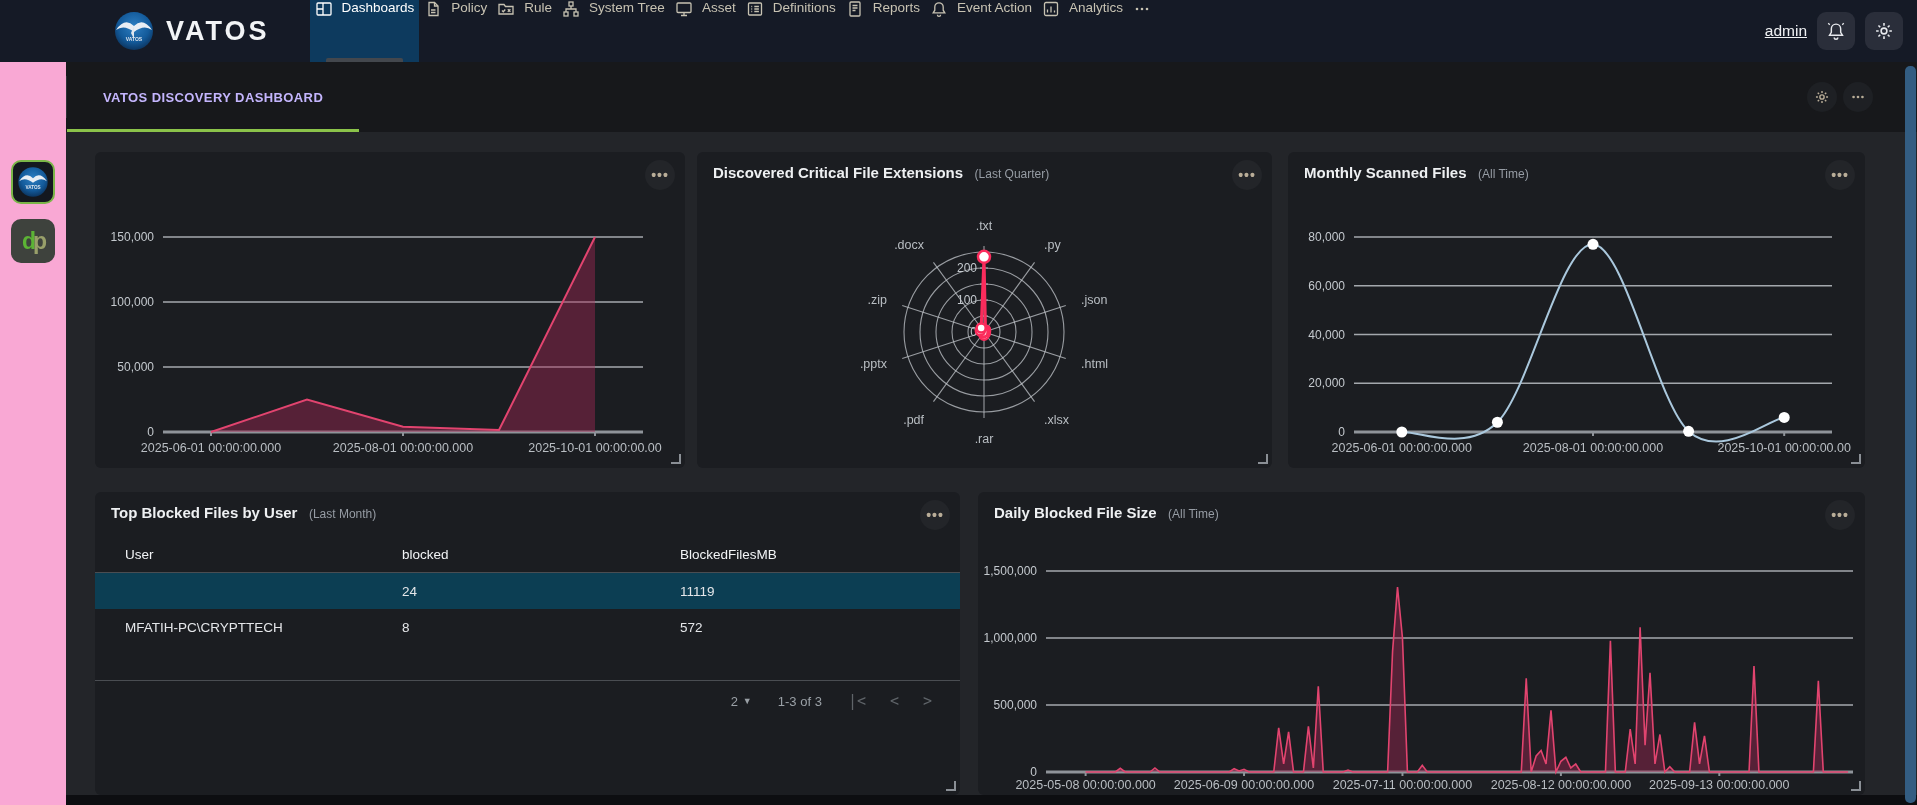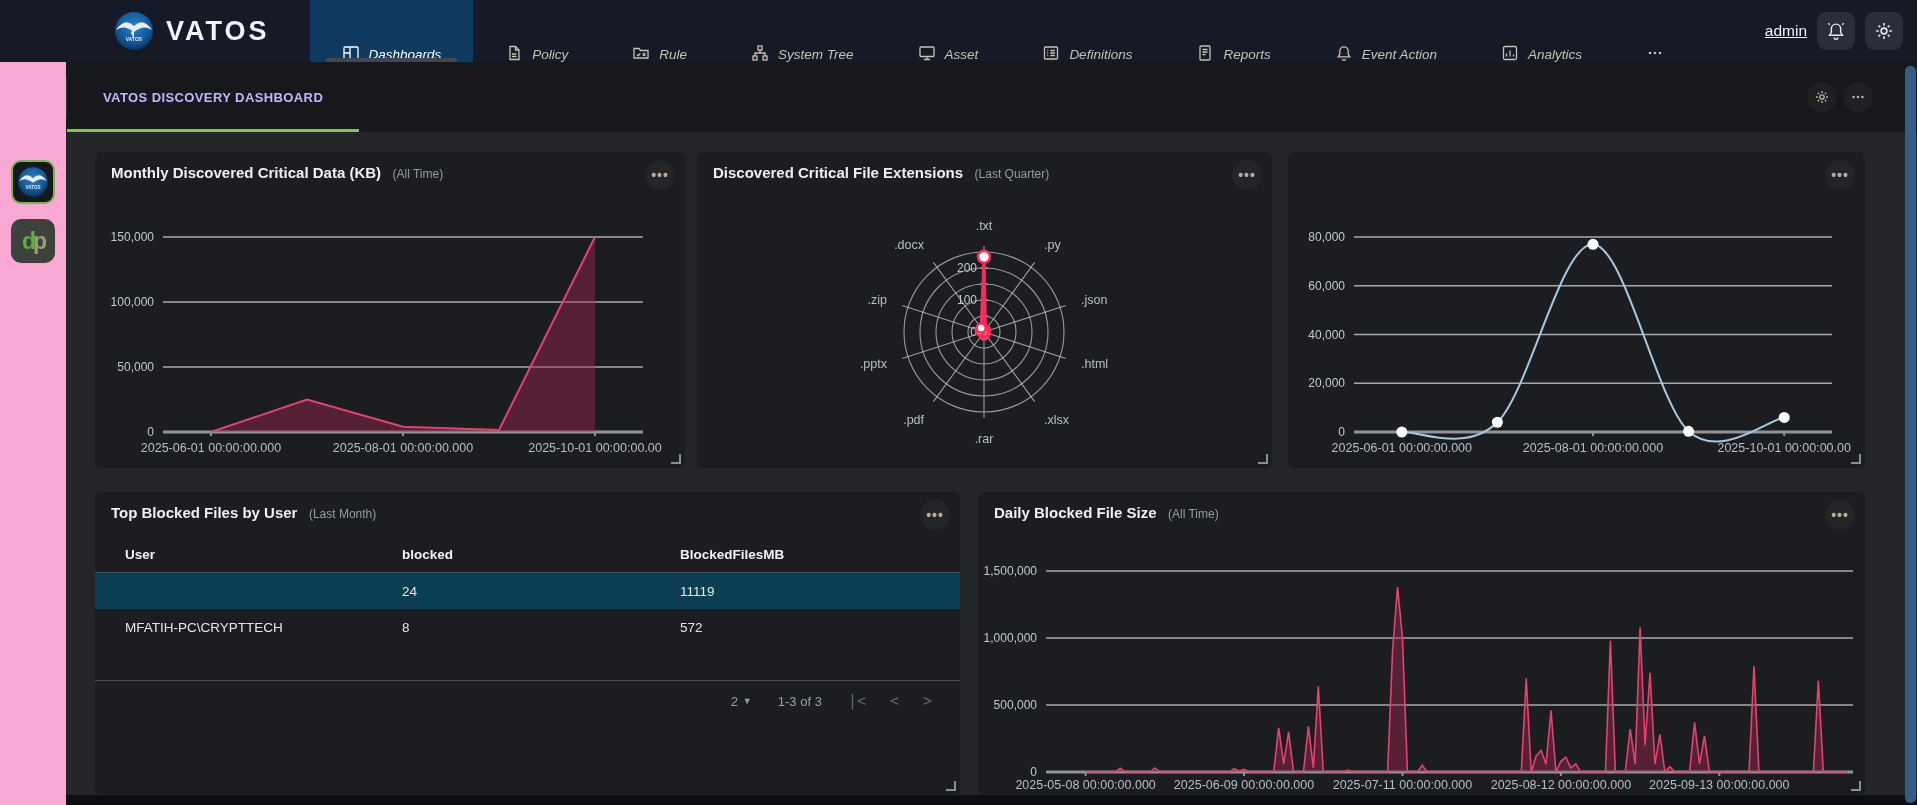--- a/index.html
+++ b/index.html
@@ -6,21 +6,21 @@
   body{
     width:1917px;height:805px;position:relative;overflow:hidden;
     background:#232529;font-family:"Liberation Sans",sans-serif;
     -webkit-font-smoothing:antialiased;
   }
   
   .navbar{position:absolute;left:0;top:0;width:1917px;height:62px;background:#151a26;display:flex;align-items:center;z-index:5;}
   .brand{display:flex;align-items:center;gap:10px;margin-left:112px;cursor:pointer;}
   .brand-name{color:#f2f4f6;font-size:27px;font-weight:bold;letter-spacing:3px;}
   .nav-items{display:flex;align-items:stretch;height:62px;margin-left:40px;}
-  .nav-item{position:relative;display:flex;align-items:flex-end;gap:9px;padding:0 32px;color:#c7c2b2;font-size:13.5px;cursor:pointer;white-space:nowrap;font-style:italic;}
+  .nav-item{position:relative;display:flex;align-items:flex-start;gap:9px;padding:0 5px;color:#c7c2b2;font-size:13.5px;cursor:pointer;white-space:nowrap;}
   .nav-item .nav-ico{display:flex;color:#c7c2b2;}
   .nav-item.active{background:#0d3a5e;color:#ffffff;}
   .nav-item.active .nav-ico{color:#ffffff;}
   .nav-item.active::after{content:"";position:absolute;left:16px;right:16px;bottom:0;height:4px;background:#43474d;border-radius:2px 2px 0 0;}
   .nav-right{margin-left:auto;display:flex;align-items:center;gap:10px;margin-right:14px;}
   .nav-user{color:#f0f2f4;font-size:15.5px;text-decoration:underline;}
   .nav-btn{width:38px;height:38px;border-radius:9px;background:#2a2e3a;display:flex;align-items:center;justify-content:center;color:#e8eaee;cursor:pointer;}
   
   .rail{position:absolute;left:0;top:62px;width:66px;height:743px;background:#f9a8d4;z-index:4;}
   .app-icon{position:absolute;left:11px;width:44px;height:44px;border-radius:10px;display:flex;align-items:center;justify-content:center;cursor:pointer;}
@@ -45,21 +45,21 @@
   .resize-handle{position:absolute;right:4px;bottom:4px;width:8px;height:8px;border-right:2px solid #8a8f95;border-bottom:2px solid #8a8f95;cursor:nwse-resize;}
   svg.chart{position:absolute;left:0;top:34px;}
   #card1{left:95px;top:152px;width:590px;height:316px;}
   #card2{left:697px;top:152px;width:575px;height:316px;}
   #card3{left:1288px;top:152px;width:577px;height:316px;}
   #card4{left:95px;top:492px;width:865px;height:303px;}
   #card5{left:978px;top:492px;width:887px;height:303px;}
   
   .tbl{position:absolute;left:0;right:0;top:44px;}
   .tbl-row{position:relative;height:36px;display:flex;align-items:center;color:#e4e6e9;font-size:13.5px;}
-  .tbl-row.head{color:#f2f4f6;font-weight:bold;border-bottom:1px solid #4a4d52;}
+  .tbl-row.head{color:#f2f4f6;font-weight:normal;border-bottom:1px solid #4a4d52;}
   .tbl-row.hl{background:#0c3e53;}
   .tbl-cell{position:absolute;}
   .tbl-cell.c0{left:30px;} .tbl-cell.c1{left:307px;} .tbl-cell.c2{left:585px;}
   .tbl-foot-line{position:absolute;left:0;right:0;top:188px;border-top:1px solid #4a4d52;}
   .pager{position:absolute;right:28px;top:200px;display:flex;align-items:center;gap:26px;color:#9aa0a6;font-size:13px;}
   .page-size{display:flex;align-items:center;gap:5px;cursor:pointer;}
   .caret{font-size:9px;color:#9aa0a6;}
   .pg-ico{color:#5f6469;font-size:15px;cursor:default;display:flex;align-items:center;font-family:"DejaVu Sans Mono",monospace;}
   .pager-icons{display:flex;align-items:center;gap:24px;}
   
@@ -229,24 +229,20 @@
       <svg width="16" height="16" viewBox="0 0 18 18">
         <circle cx="4" cy="9" r="1.5" fill="currentColor"></circle>
           <circle cx="9" cy="9" r="1.5" fill="currentColor"></circle>
           <circle cx="14" cy="9" r="1.5" fill="currentColor"></circle>
       </svg>
     </div>
   </div>
 </div>
 
 <div class="card" id="card1">
-  <div class="card-head">
-    <span class="card-title">Monthly Discovered Critical Data (KB)</span>
-    <span class="card-period">(All Time)</span>
-  </div>
   <div class="card-menu">•••</div>
   <svg class="chart" width="590" height="282">
       <line x1="68" y1="246" x2="548" y2="246" stroke="#8f949a" stroke-width="3" opacity="1"></line>
       <text x="59" y="250" text-anchor="end" class="chart-text">0</text>
       <line x1="68" y1="181" x2="548" y2="181" stroke="#c7cbd0" stroke-width="1.4" opacity="0.8"></line>
       <text x="59" y="185" text-anchor="end" class="chart-text">50,000</text>
       <line x1="68" y1="116" x2="548" y2="116" stroke="#c7cbd0" stroke-width="1.4" opacity="0.8"></line>
       <text x="59" y="120" text-anchor="end" class="chart-text">100,000</text>
       <line x1="68" y1="51" x2="548" y2="51" stroke="#c7cbd0" stroke-width="1.4" opacity="0.8"></line>
       <text x="59" y="55" text-anchor="end" class="chart-text">150,000</text>
@@ -311,20 +307,24 @@
       <circle cx="287" cy="149.2" r="4.5" fill="#ffffff" stroke="#fb2c5c" stroke-width="2.5"></circle>
       <circle cx="286.24763487706565" cy="147.03554175279993" r="4.5" fill="#ffffff" stroke="#fb2c5c" stroke-width="2.5"></circle>
       <circle cx="286.08698574435664" cy="146.29665631459994" r="4.5" fill="#ffffff" stroke="#fb2c5c" stroke-width="2.5"></circle>
       <circle cx="283.3479429774266" cy="144.8133747416002" r="4.5" fill="#ffffff" stroke="#fb2c5c" stroke-width="2.5"></circle>
       <circle cx="284.17863078899614" cy="142.11671842700025" r="4.5" fill="#ffffff" stroke="#fb2c5c" stroke-width="2.5"></circle>
     </svg>
   <div class="resize-handle"></div>
 </div>
 
 <div class="card" id="card3">
+  <div class="card-head">
+    <span class="card-title">Monthly Scanned Files</span>
+    <span class="card-period">(All Time)</span>
+  </div>
   <div class="card-menu">•••</div>
   <svg class="chart" width="577" height="282">
       <line x1="66" y1="246" x2="544" y2="246" stroke="#8f949a" stroke-width="3" opacity="1"></line>
       <text x="57" y="250" text-anchor="end" class="chart-text">0</text>
       <line x1="66" y1="197.25" x2="544" y2="197.25" stroke="#c7cbd0" stroke-width="1.4" opacity="0.8"></line>
       <text x="57" y="201.25" text-anchor="end" class="chart-text">20,000</text>
       <line x1="66" y1="148.5" x2="544" y2="148.5" stroke="#c7cbd0" stroke-width="1.4" opacity="0.8"></line>
       <text x="57" y="152.5" text-anchor="end" class="chart-text">40,000</text>
       <line x1="66" y1="99.75" x2="544" y2="99.75" stroke="#c7cbd0" stroke-width="1.4" opacity="0.8"></line>
       <text x="57" y="103.75" text-anchor="end" class="chart-text">60,000</text>

